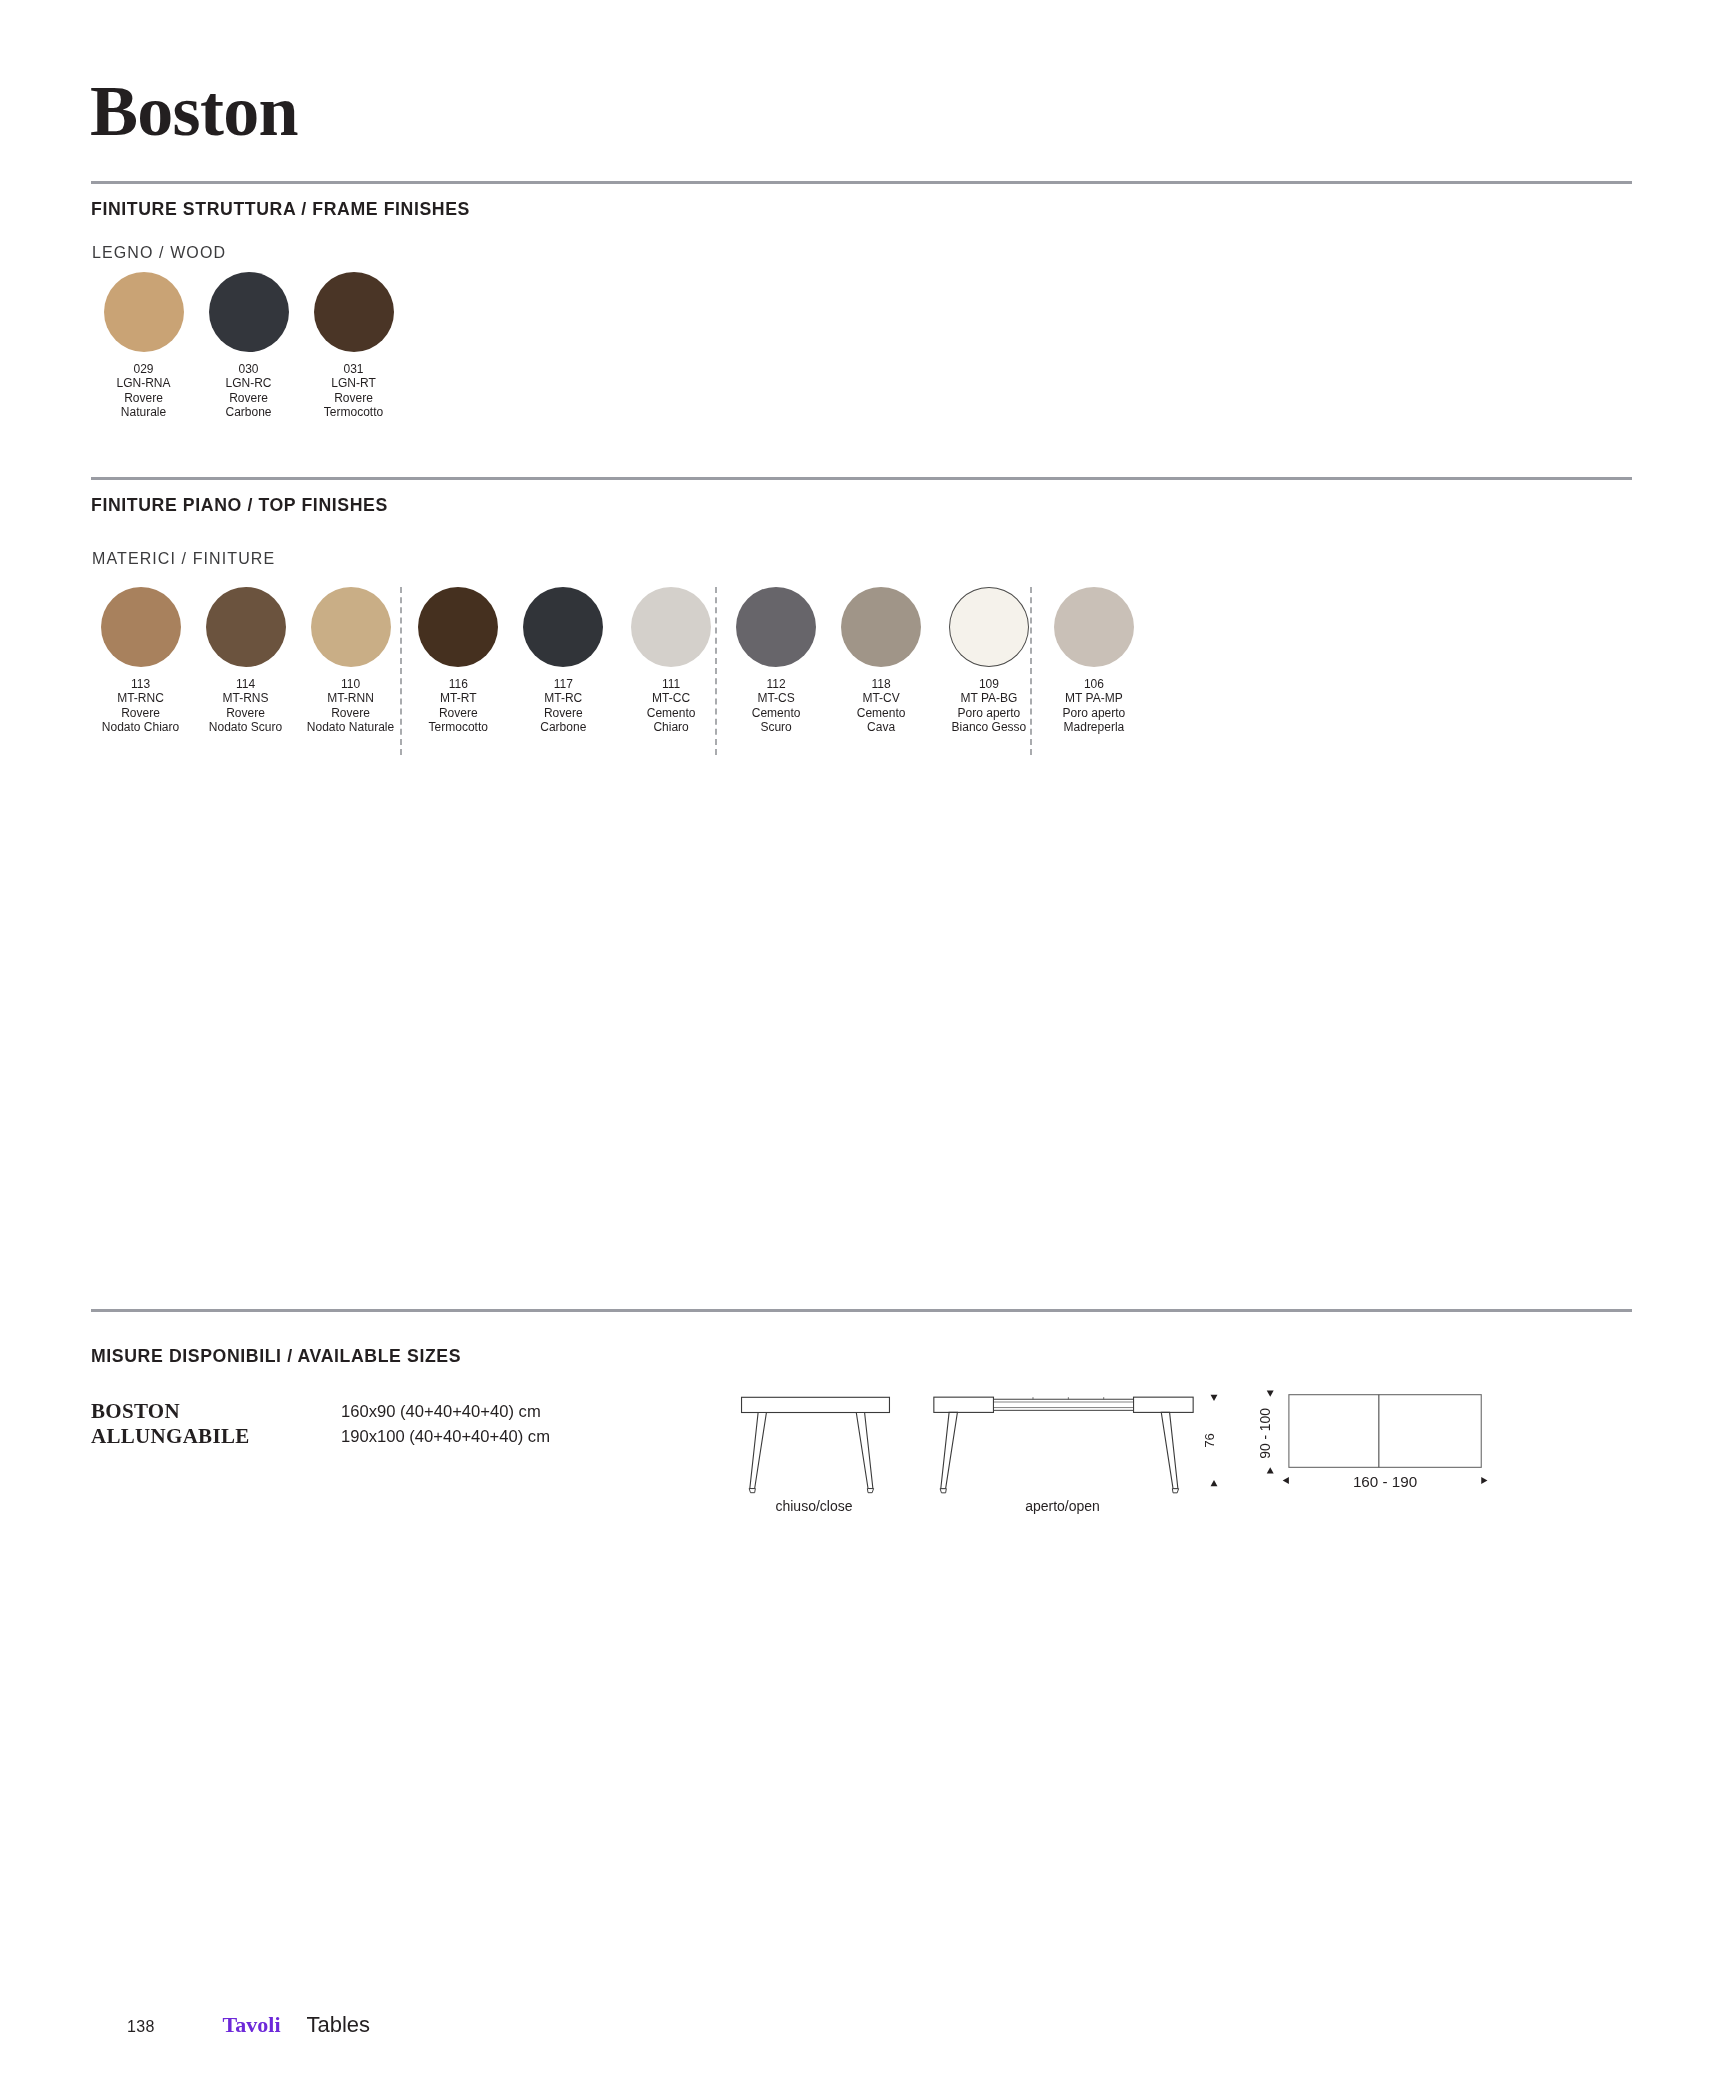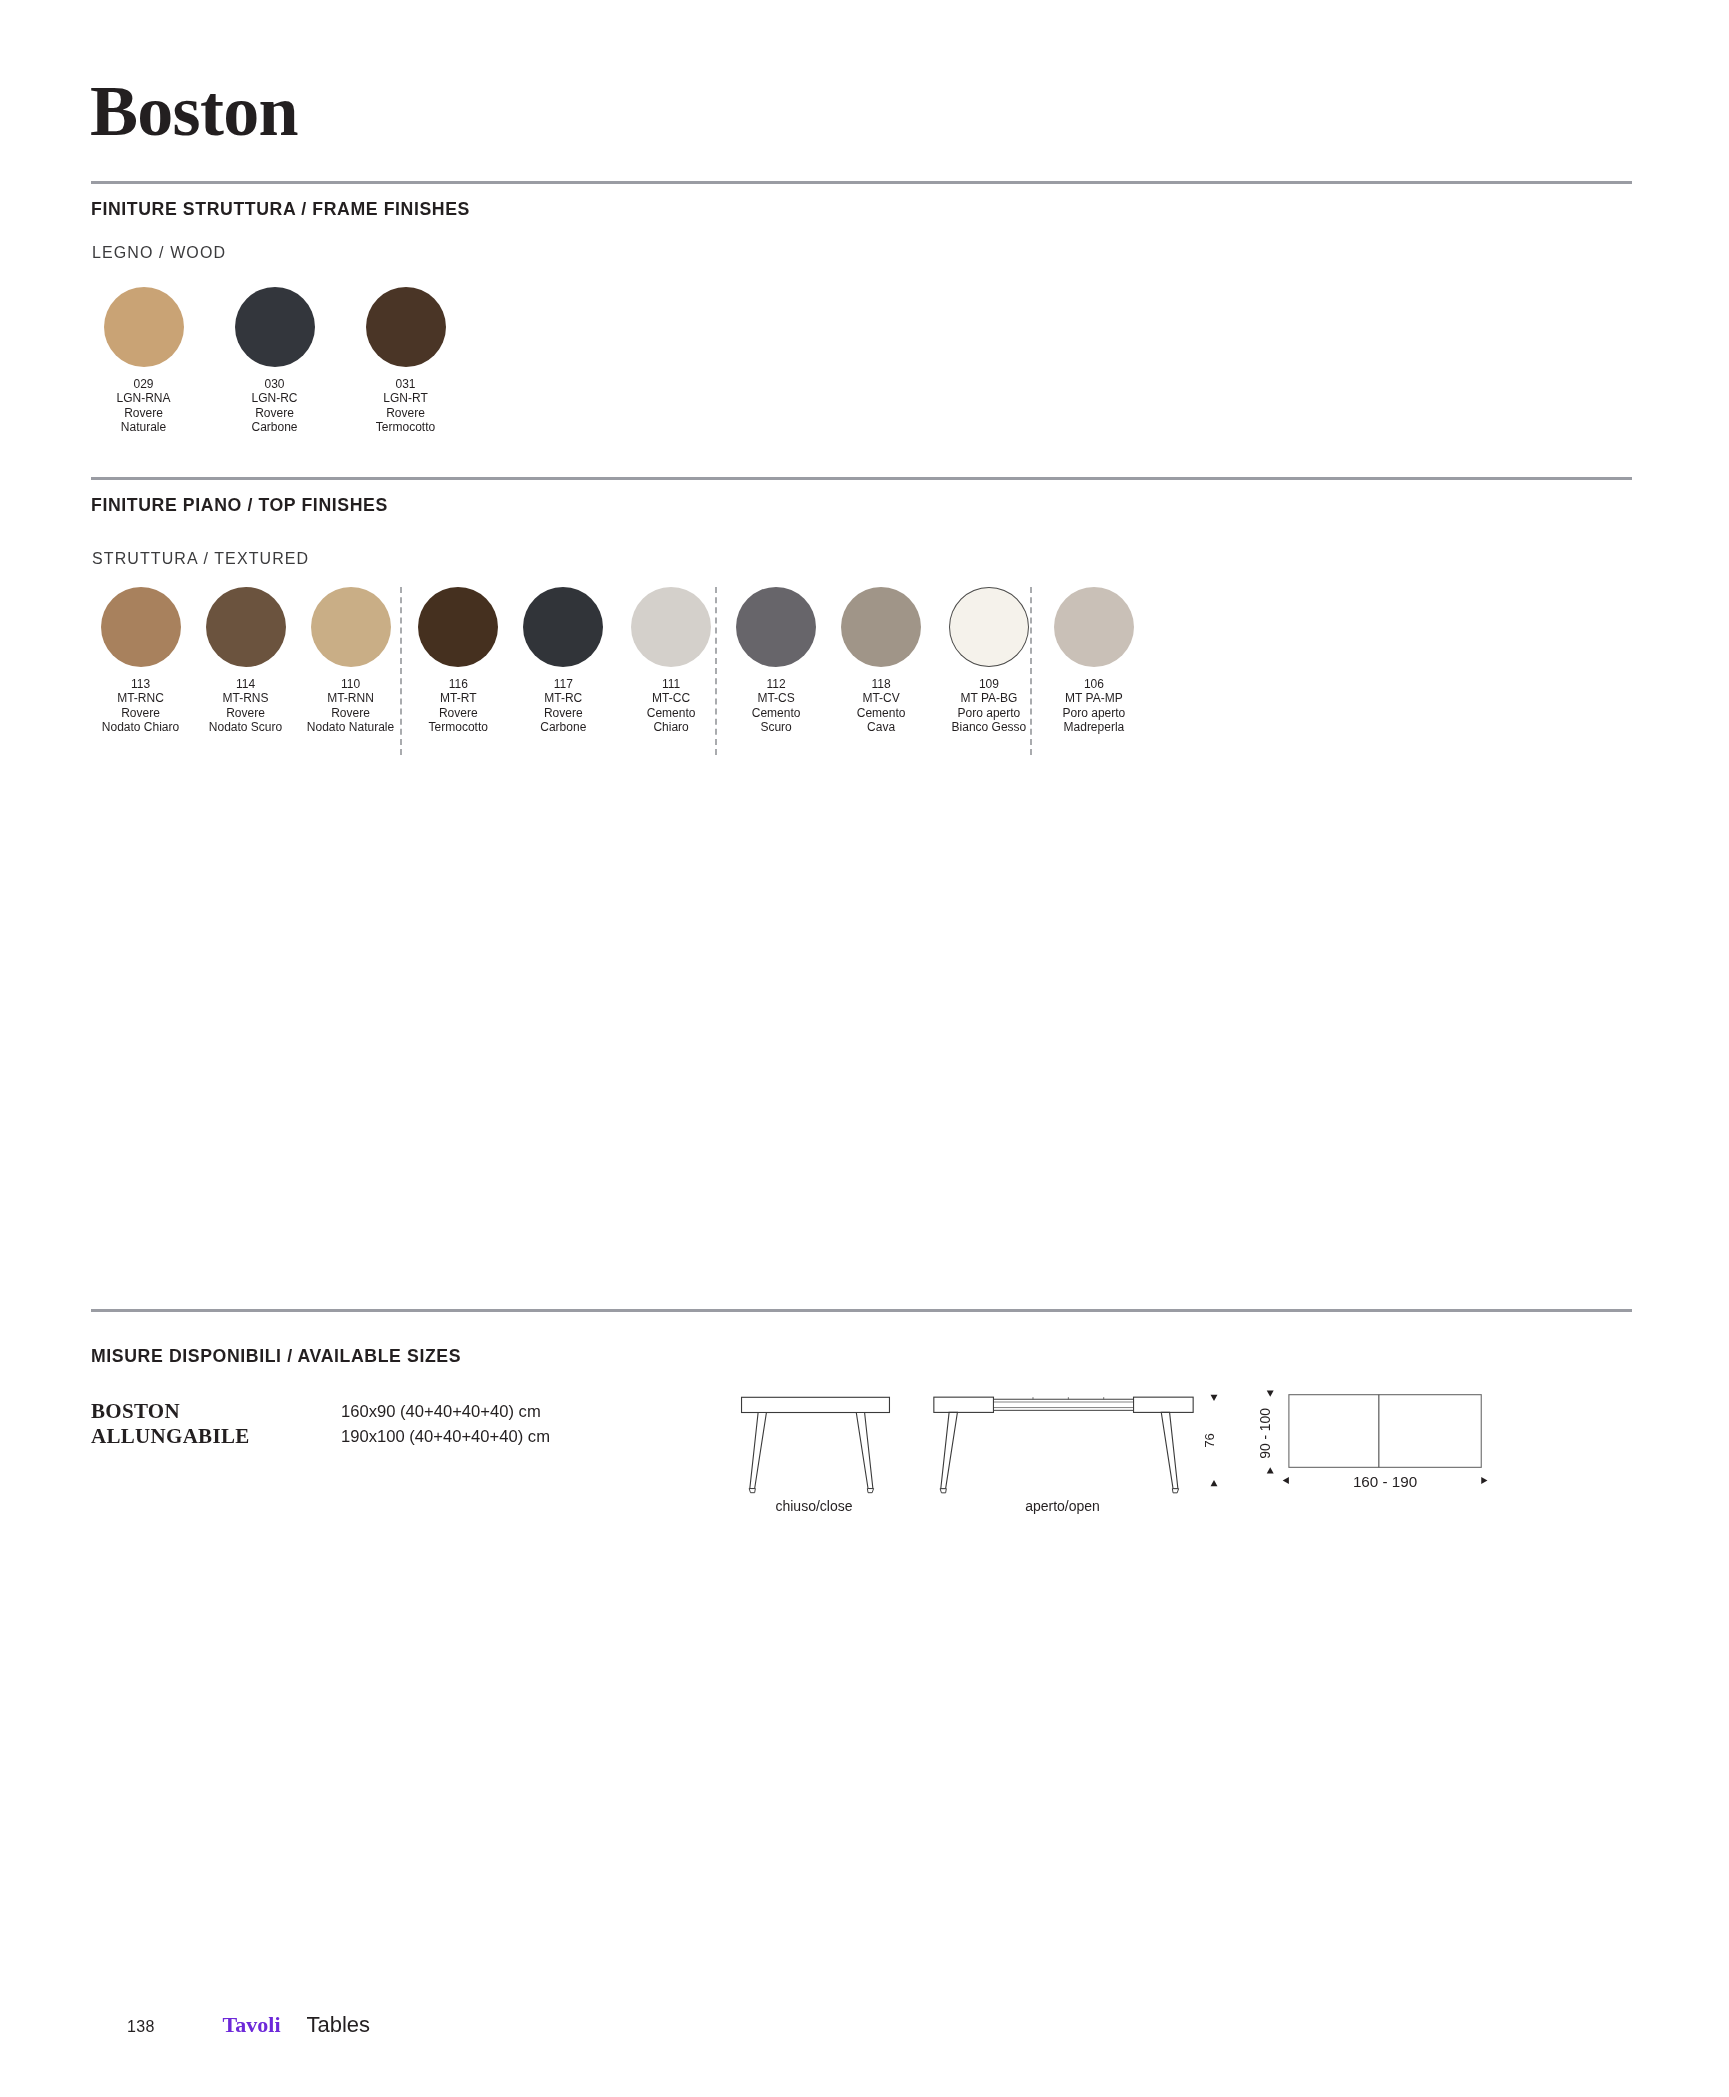--- a/index.html
+++ b/index.html
@@ -84,21 +84,21 @@
   .sw .cap {
     margin-top: 9.7px;
     text-align: center;
     font-size: 12px;
     line-height: 14.5px;
     color: #231f20;
     white-space: nowrap;
   }
 
   
-  .wood-row { left: 91px; top: 287px; gap: 26px; }
+  .wood-row { left: 91px; top: 272px; }
   .wood-row .sw { width: 105px; margin-right: 0; }
   .wood-row .sw + .sw { margin-left: 0; }
 
   
   .tex-row { left: 88px; top: 587px; }
   .tex-row .sw { width: 105px; }
 
   .dash-sep {
     position: absolute;
     top: 587px;
@@ -214,21 +214,21 @@
           <div>LGN-RT</div>
           <div>Rovere</div>
           <div>Termocotto</div>
         </div>
       </div>
     </div>
 
   <div class="hrule rule-2"></div>
 
   <div class="sec-head sec-top">FINITURE PIANO / TOP FINISHES</div>
-  <div class="sub-head sub-text">STRUTTURA  / TEXTURED</div>
+  <div class="sub-head sub-text">MATERICI  / FINITURE</div>
 
   <div class="swgroup tex-row" id="tex-row">
       <div class="sw">
         <span class="disc" style="background: rgb(168, 129, 93);"></span>
         <div class="cap">
           <div>113</div>
           <div>MT-RNC</div>
           <div>Rovere</div>
           <div>Nodato Chiaro</div>
         </div>

